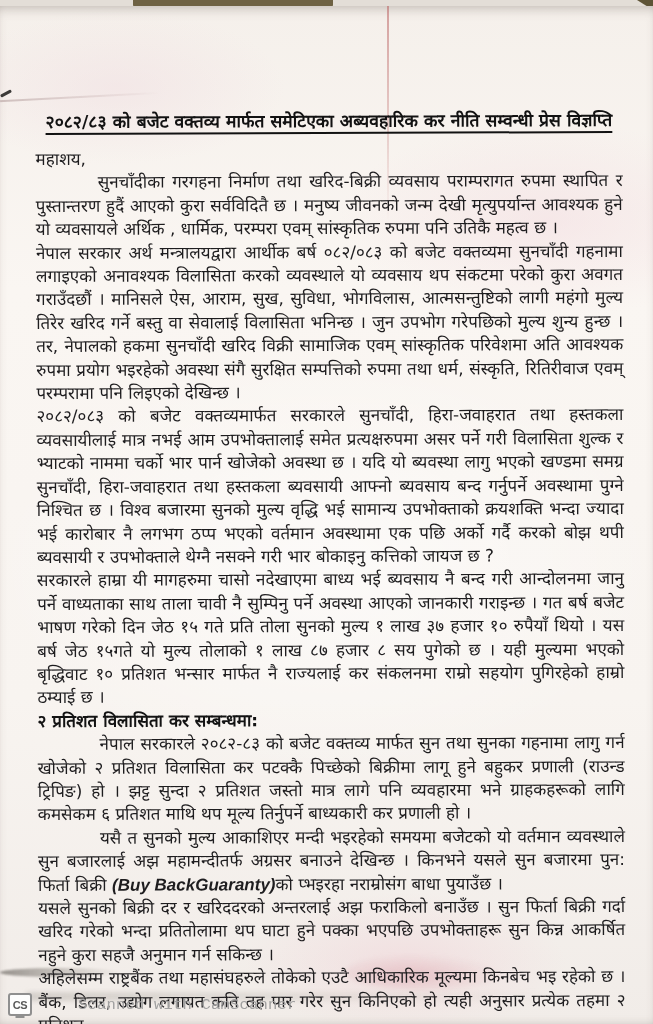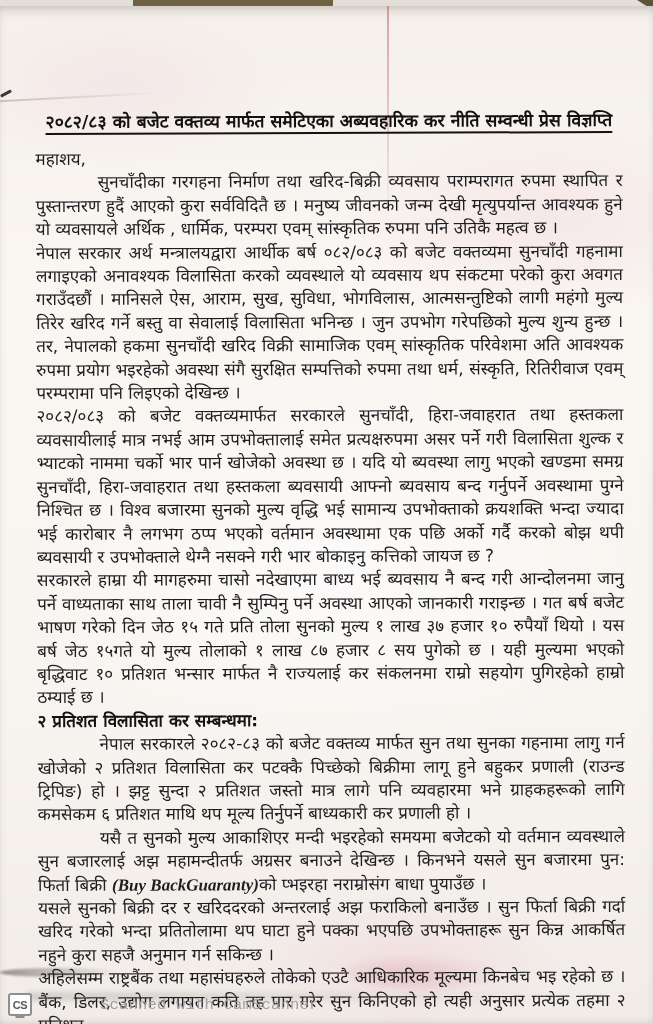--- a/index.html
+++ b/index.html
@@ -57,23 +57,23 @@
   }
   .doc-title{
     text-align:center;font-weight:bold;font-size:17.5px;color:#121212;
     text-decoration:underline;text-decoration-thickness:1.5px;text-underline-offset:5px;
     margin:0 0 13px 0;line-height:26px;text-align-last:center;
   }
   p.para{margin:0;}
   p.indent{text-indent:62px;}
   .salutation{margin:0;text-align:left;}
   .section-heading{margin:0;font-weight:bold;color:#131313;text-align:left;}
-  .latin-bold{font-weight:bold;font-style:italic;font-family:Liberation Serif, serif;}
+  .latin-bold{font-weight:bold;font-style:italic;font-family:Liberation Sans, sans-serif;}
   
-  .watermark{position:absolute;left:8px;top:993px;display:flex;align-items:center;gap:26px;}
+  .watermark{position:absolute;left:8px;top:993px;display:flex;align-items:center;gap:4px;}
   .cs-logo{
     width:20px;height:19px;background:#fdfdfd;border:2px solid #8f8f8f;border-radius:3px;
     display:flex;align-items:center;justify-content:center;position:relative;
     color:#585858;font-weight:bold;font-size:11px;letter-spacing:-.5px;
     font-family:"Liberation Sans", sans-serif;
   }
   .cs-logo::after{content:"";position:absolute;bottom:-4px;left:50%;transform:translateX(-50%);width:9px;height:3px;background:#8f8f8f;}
   .watermark-label{
     color:#a0a0a0;font-size:15.5px;letter-spacing:.2px;
     font-family:Liberation Mono, monospace;

